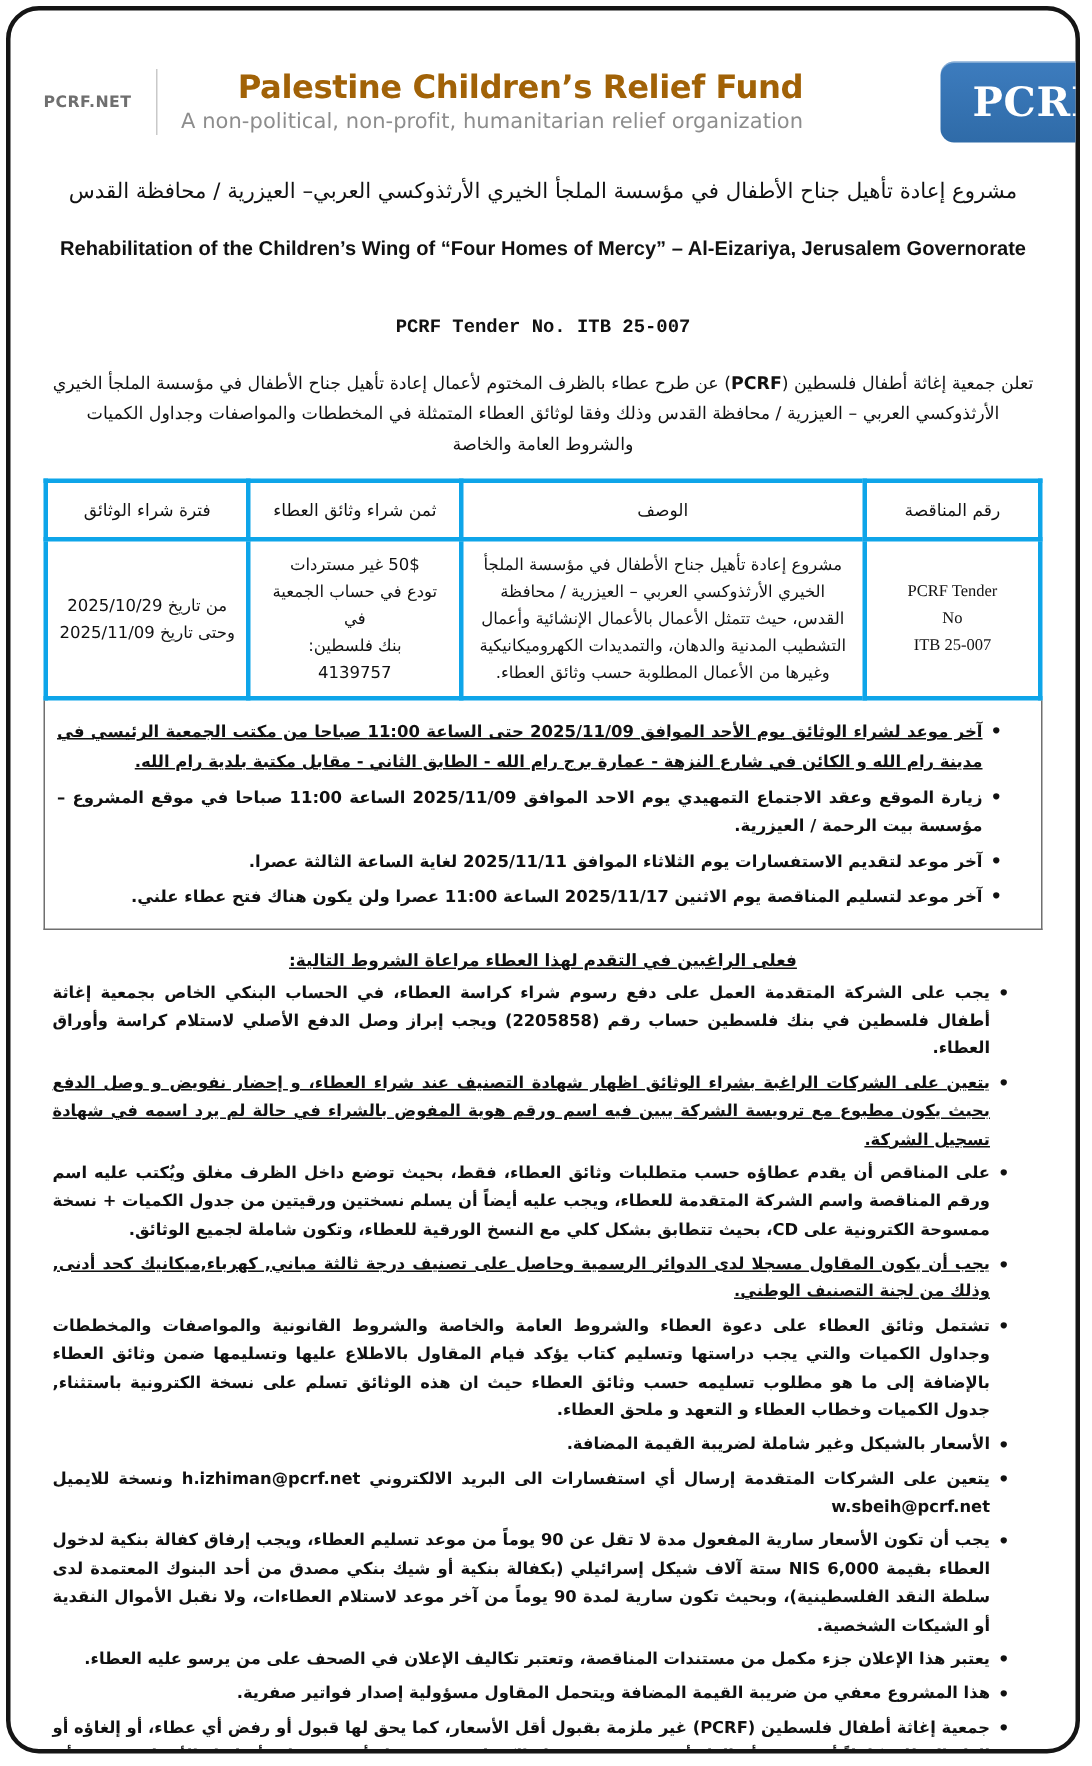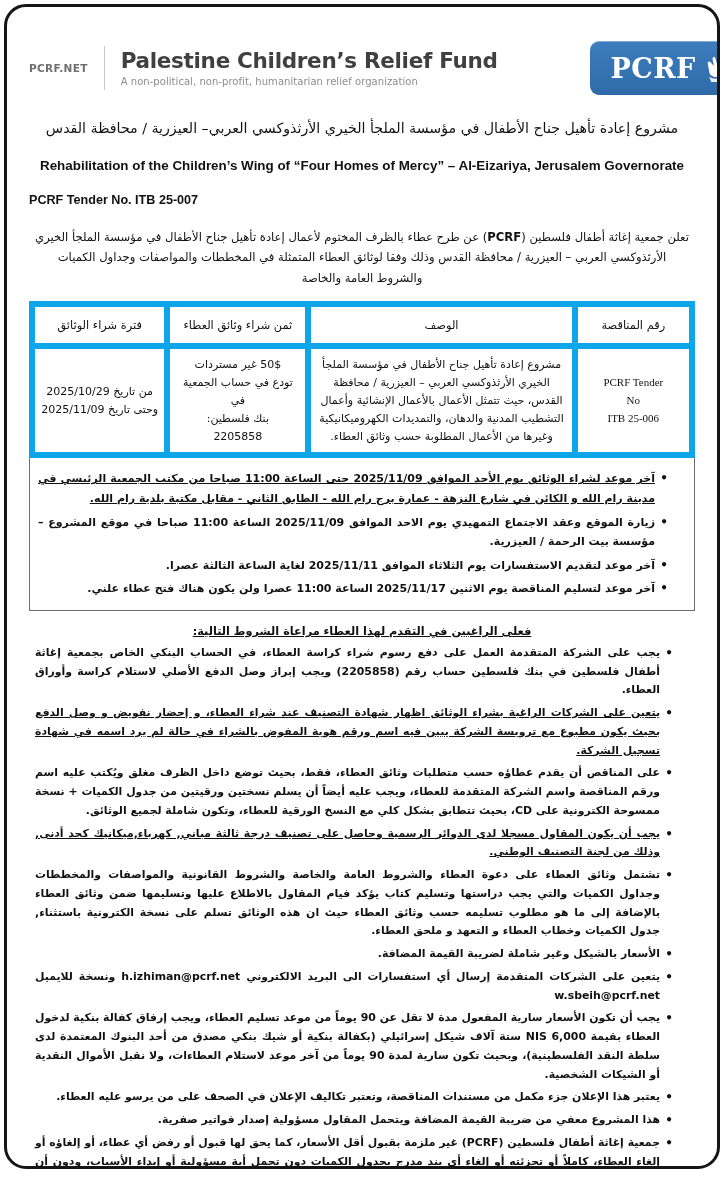--- a/index.html
+++ b/index.html
@@ -78,28 +78,28 @@
   .org-block {
     display: flex;
     flex-direction: column;
     justify-content: center;
     flex: none;
   }
   .org-name {
     font-family: "DejaVu Sans", "Liberation Sans", sans-serif;
     font-size: 21.5px;
     font-weight: 700;
-    color: #404040;
+    color: #a16207;
     letter-spacing: -0.3px;
     line-height: 1.1;
     white-space: nowrap;
     text-align: right;
   }
   .org-tagline {
-    font-size: 10px;
+    font-size: 14px;
     color: #8d8d8d;
     margin-top: 3px;
     white-space: nowrap;
     letter-spacing: 0.05px;
   }
   .lh-divider {
     width: 1px;
     background: #c9c9c9;
     height: 44px;
     margin: 0 16px;
@@ -130,26 +130,26 @@
   }
   .title-en-main {
     text-align: center;
     font-size: 13.4px;
     font-weight: 700;
     margin-top: 22px;
     direction: ltr;
     font-family: "Liberation Sans", sans-serif;
   }
   .title-tender-no {
-    text-align: left;
+    text-align: center;
     font-size: 12.6px;
     font-weight: 700;
-    margin-top: 20px;
+    margin-top: 38px;
     direction: ltr;
-    font-family: Liberation Sans, sans-serif;
+    font-family: Liberation Mono, monospace;
   }
 
   
   .intro {
     direction: rtl;
     text-align: center;
     font-size: 11.6px;
     line-height: 1.75;
     margin: 20px 6px 0 6px;
   }
@@ -159,21 +159,21 @@
   table.tender-table {
     direction: rtl;
     width: 100%;
     border-collapse: collapse;
     margin-top: 13px;
     font-size: 11px;
     table-layout: fixed;
   }
   table.tender-table th,
   table.tender-table td {
-    border: 6px solid #0ea5e9;
+    border: 3px solid #0ea5e9;
     padding: 7px 6px;
     vertical-align: middle;
     text-align: center;
     line-height: 1.62;
   }
   table.tender-table th {
     font-weight: 400;
     font-size: 11.4px;
     padding: 9px 6px;
   }
@@ -275,28 +275,28 @@
         <th class="col-desc">الوصف</th>
         <th class="col-price">ثمن شراء وثائق العطاء</th>
         <th class="col-period">فترة شراء الوثائق</th>
       </tr>
     </thead>
     <tbody>
       <tr>
         <td class="cell-ltr">
           <div>PCRF Tender</div>
           <div>No</div>
-          <div>ITB 25-006</div>
+          <div>ITB 25-007</div>
         </td>
         <td class="cell-desc">مشروع إعادة تأهيل جناح الأطفال في مؤسسة الملجأ الخيري الأرثذوكسي العربي – العيزرية / محافظة القدس، حيث تتمثل الأعمال بالأعمال الإنشائية وأعمال التشطيب المدنية والدهان، والتمديدات الكهروميكانيكية وغيرها من الأعمال المطلوبة حسب وثائق العطاء.</td>
         <td>
           <div>50$ غير مستردات</div>
           <div>تودع في حساب الجمعية في</div>
           <div>بنك فلسطين:</div>
-          <div>2205858</div>
+          <div>4139757</div>
         </td>
         <td>
           <div>من تاريخ 2025/10/29</div>
           <div>وحتى تاريخ 2025/11/09</div>
         </td>
       </tr>
     </tbody>
   </table>
 
   <div class="deadlines">

